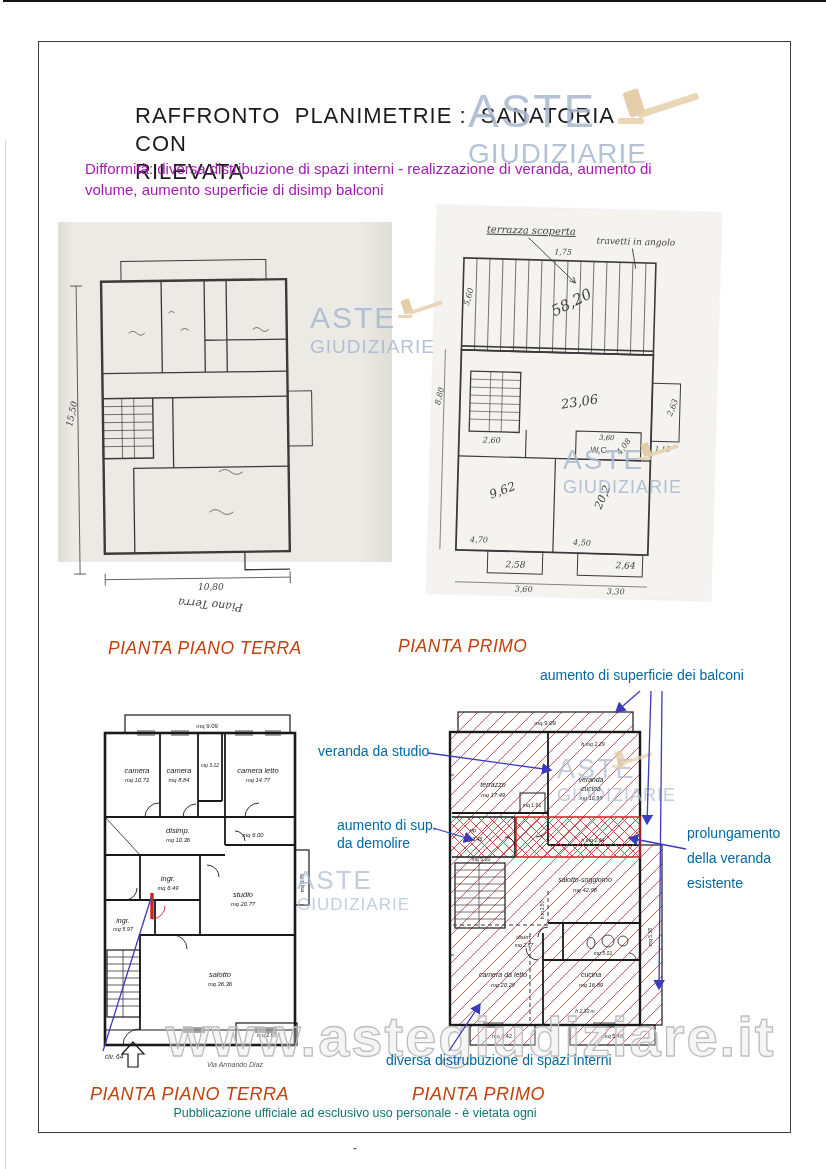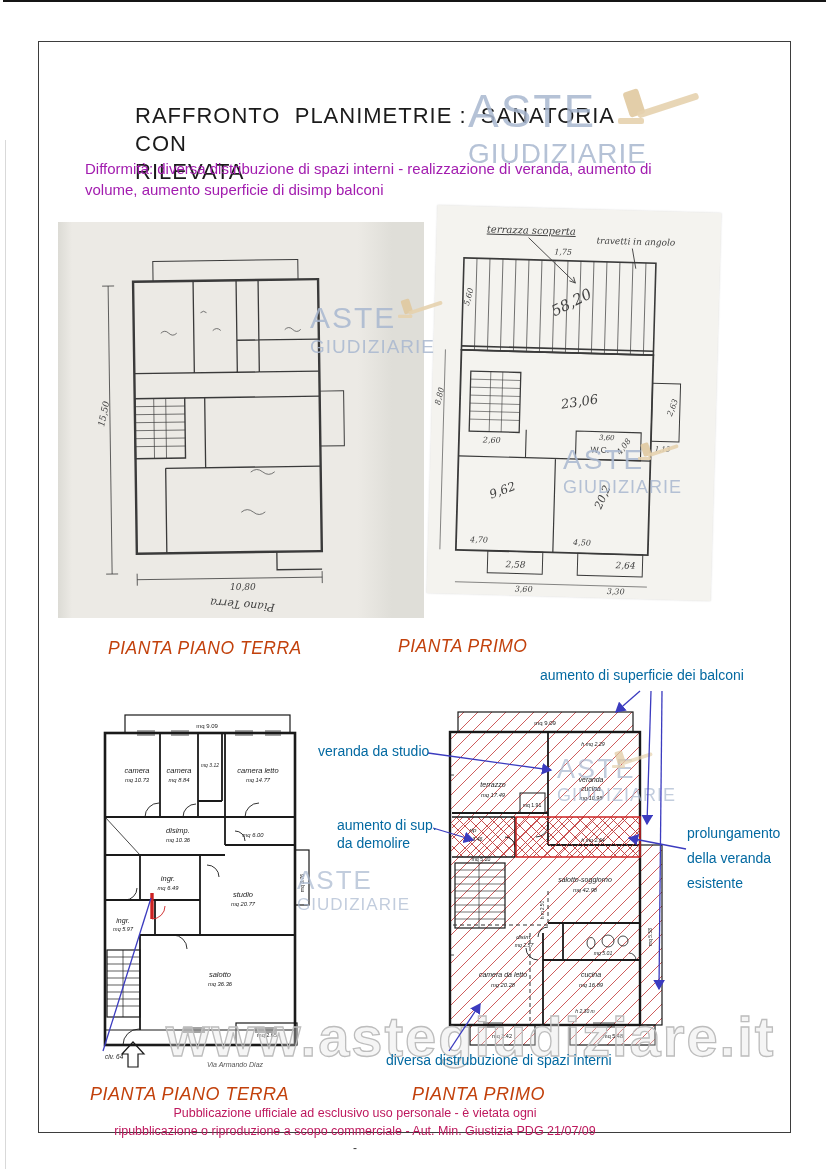--- a/index.html
+++ b/index.html
@@ -21,31 +21,31 @@
   .wm .l1{letter-spacing:2px;}
   .wm .l2{letter-spacing:1px;}
   .gavel{position:absolute;pointer-events:none;}
   .gavel .handle{position:absolute;width:64px;height:7px;background:#e6d2ae;border-radius:3px;
                  transform:rotate(-18deg);left:18px;top:18px;opacity:.9;}
   .gavel .head{position:absolute;width:16px;height:26px;background:#e0c9a0;border-radius:3px;
                transform:rotate(-18deg);left:8px;top:6px;opacity:.9;}
   .gavel .base{position:absolute;width:26px;height:6px;background:#e6d2ae;border-radius:2px;
                left:0px;top:34px;opacity:.9;}
   
-  #scan-ground-paper{position:absolute;left:58px;top:222px;width:334px;height:396px;
-      background:linear-gradient(90deg,#dcdbd5 0px,#eceae5 14px,#eceae5 300px,#dfded8 334px);padding-left:32px;}
+  #scan-ground-paper{position:absolute;left:58px;top:222px;width:334px;height:340px;
+      background:linear-gradient(90deg,#dcdbd5 0px,#eceae5 14px,#eceae5 300px,#dfded8 334px);}
   #scan-first-paper{position:absolute;left:432px;top:209px;width:284px;height:388px;
       background:#f4f3ef;transform:rotate(1.6deg);box-shadow:0 0 2px rgba(0,0,0,.15);}
   
   .caption{position:absolute;font-style:italic;font-size:17.5px;letter-spacing:.5px;color:#c2410c;}
   
   .red-label{position:absolute;color:#0369a1;font-size:14px;line-height:18px;white-space:nowrap;}
   
   #footer{position:absolute;left:110px;top:1104px;width:490px;text-align:center;
-          font-size:12.5px;line-height:18px;color:#be185d;}
+          font-size:12.5px;line-height:18px;color:#0f766e;}
   #footer-dash{position:absolute;left:350px;top:1141px;width:10px;text-align:center;
                font-size:12px;color:#3c3c3c;}
   svg text{font-family:"Liberation Sans",sans-serif;}
   .hand{font-family:"DejaVu Serif",serif;font-style:italic;}
 </style>
 </head>
 <body>
 
 <div id="page">
 
@@ -347,16 +347,16 @@
 
   <div class="red-label" style="left:540px;top:666px;">aumento di superficie dei balconi</div>
   <div class="red-label" style="left:318px;top:742px;">veranda da studio</div>
   <div class="red-label" style="left:337px;top:816px;"><span>aumento di sup.</span><br><span>da demolire</span></div>
   <div class="red-label" style="left:687px;top:821px;line-height:25px;"><span>prolungamento</span><br><span>della veranda</span><br><span>esistente</span></div>
   <div class="red-label" style="left:386px;top:1051px;">diversa distrubuzione di spazi interni</div>
 
   <div class="caption" style="left:90px;top:1084px;font-size:18px;">PIANTA PIANO TERRA</div>
   <div class="caption" style="left:412px;top:1084px;font-size:18px;">PIANTA PRIMO</div>
 
-  <div id="footer"><span>Pubblicazione ufficiale ad esclusivo uso personale - è vietata ogni</span><br><span>ripubblicazione o riproduzione a scopo commerciale - Aut. Min. Giustizia PDG 21/07/09</span></div>
+  <div id="footer"><span>Pubblicazione ufficiale ad esclusivo uso personale - è vietata ogni</span><br></div>
   <div id="footer-dash">-</div>
 
 </div>
 
 </body></html>

